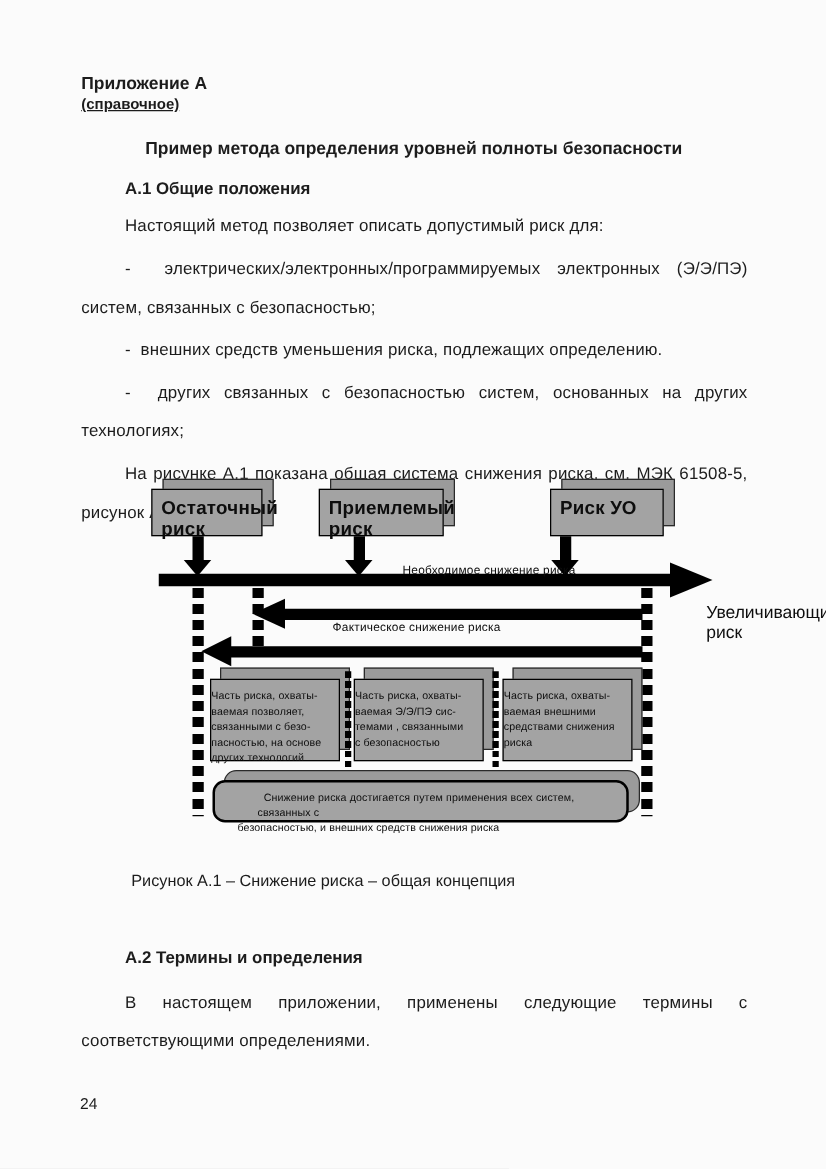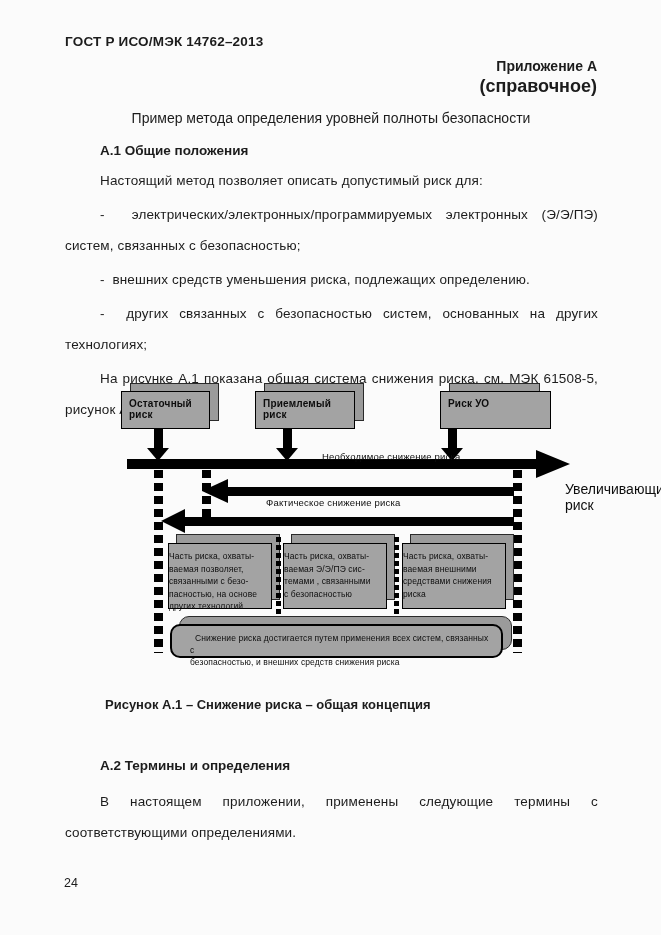--- a/index.html
+++ b/index.html
@@ -11,55 +11,55 @@
     font-family:"Liberation Sans", sans-serif;
     color:#1c1c1c;
     overflow:hidden;
     margin:0 auto;
   }
   
   .doc-header{
     position:absolute; left:65px; top:34px;
     font-size:13.5px; font-weight:bold; letter-spacing:.2px;
   }
-  .title-block{ position:absolute; left:65px; width:532px; text-align:right; }
+  .title-block{ position:absolute; left:65px; width:532px; text-align:left; }
   .appendix{ top:58px; font-size:14px; font-weight:bold; }
-  .appendix-sub{ top:76px; font-size:18px; font-weight:bold; }
+  .appendix-sub{ top:76px; font-size:12px; font-weight:bold;text-decoration:underline; }
   .main-heading{
     position:absolute; left:65px; width:532px; top:110px;
-    text-align:center; font-size:14px; font-weight:normal;
+    text-align:center; font-size:14px; font-weight:bold;
   }
   .abs{ position:absolute; }
   .section-heading{
     position:absolute; left:100px;
     font-size:13.5px; font-weight:bold;
   }
   .body-text{
     position:absolute; left:65px; width:533px;
     font-size:13.5px; line-height:31px; letter-spacing:.15px;
   }
   .body-text p{
     text-align:justify; text-indent:35px; margin:0 0 3px 0;
   }
   .caption{
-    position:absolute; left:105px; top:697px; font-size:13px;font-weight:bold;
+    position:absolute; left:105px; top:697px; font-size:13px;
   }
   .page-number{
     position:absolute; left:64px; top:876px; font-size:12.5px;
   }
   
   .diagram{ position:absolute; left:0; top:0; width:661px; height:700px; font-family:"Liberation Sans",sans-serif; }
   .gbox{
     position:absolute; background:#a3a3a3; border:1.5px solid #000;
     color:#0d0d0d;
   }
   .gshadow{
     position:absolute; background:#9b9b9b; border:1px solid #2a2a2a;
   }
-  .topbox{ height:38px; font-size:10px; font-weight:bold; padding:6px 0 0 7px; letter-spacing:.2px; }
+  .topbox{ height:38px; font-size:15px; font-weight:bold; padding:6px 0 0 7px; letter-spacing:.2px; }
   .partbox{ height:66px; font-size:8.5px; line-height:12.5px; padding:6px 4px 0 0; letter-spacing:.1px; }
   .shaft{ position:absolute; background:#000; }
   .tri{ position:absolute; width:0; height:0; }
   .dashcol{
     position:absolute; width:9px;
     background:repeating-linear-gradient(to bottom,#000 0 8px,transparent 8px 13px);
   }
   .dotsep{
     position:absolute; width:5px;
     background:repeating-linear-gradient(to bottom,#000 0 5px,transparent 5px 8px);
@@ -69,28 +69,27 @@
   .roundbox{
     position:absolute; left:170px; top:624px; width:333px; height:34px;
     background:#a3a3a3; border:2px solid #000; border-radius:10px;
     font-size:8.5px; line-height:12px; color:#0d0d0d;
     padding:6px 6px 0 18px; letter-spacing:.1px;
   }
   .roundshadow{
     position:absolute; left:179px; top:616px; width:333px; height:34px;
     background:#9b9b9b; border:1px solid #2a2a2a; border-radius:10px;
   }
-  .rline1{ text-indent:5px; }
+  .rline1{ text-indent:5px;margin-left:16px; }
 </style>
 </head>
 <body>
 
 <div class="page">
 
-  <div class="doc-header">ГОСТ Р ИСО/МЭК 14762–2013</div>
 
   <div class="title-block abs appendix" style="top:58px;">Приложение А</div>
   <div class="title-block abs appendix-sub" style="top:76px;">(справочное)</div>
   <div class="main-heading">Пример метода определения уровней полноты безопасности</div>
 
   <div class="section-heading" style="top:143px;">А.1 Общие положения</div>
 
   <div class="body-text" style="top:165px;">
     <p>Настоящий метод позволяет описать допустимый риск для:</p>
     <p>-&nbsp;&nbsp;электрических/электронных/программируемых электронных (Э/Э/ПЭ) систем, связанных с безопасностью;</p>
@@ -101,21 +100,21 @@
 
   <div class="diagram">
 
     <div class="gshadow" style="left:130px; top:383px; width:89px; height:38px;"></div>
     <div class="gbox topbox" style="left:121px; top:391px; width:89px;">Остаточный риск</div>
 
     <div class="gshadow" style="left:264px; top:383px; width:100px; height:38px;"></div>
     <div class="gbox topbox" style="left:255px; top:391px; width:100px;">Приемлемый риск</div>
 
     <div class="gshadow" style="left:449px; top:383px; width:91px; height:38px;"></div>
-    <div class="gbox topbox" style="left:440px; top:391px; width:111px;">Риск УО</div>
+    <div class="gbox topbox" style="left:440px; top:391px; width:91px;">Риск УО</div>
 
     <div class="shaft" style="left:154px; top:429px; width:9px; height:19px;"></div>
     <div class="tri" style="left:147px; top:448px; border-left:11px solid transparent; border-right:11px solid transparent; border-top:13px solid #000;"></div>
 
     <div class="shaft" style="left:283px; top:429px; width:9px; height:19px;"></div>
     <div class="tri" style="left:276px; top:448px; border-left:11px solid transparent; border-right:11px solid transparent; border-top:13px solid #000;"></div>
 
     <div class="shaft" style="left:448px; top:429px; width:9px; height:19px;"></div>
     <div class="tri" style="left:441px; top:448px; border-left:11px solid transparent; border-right:11px solid transparent; border-top:13px solid #000;"></div>
 

